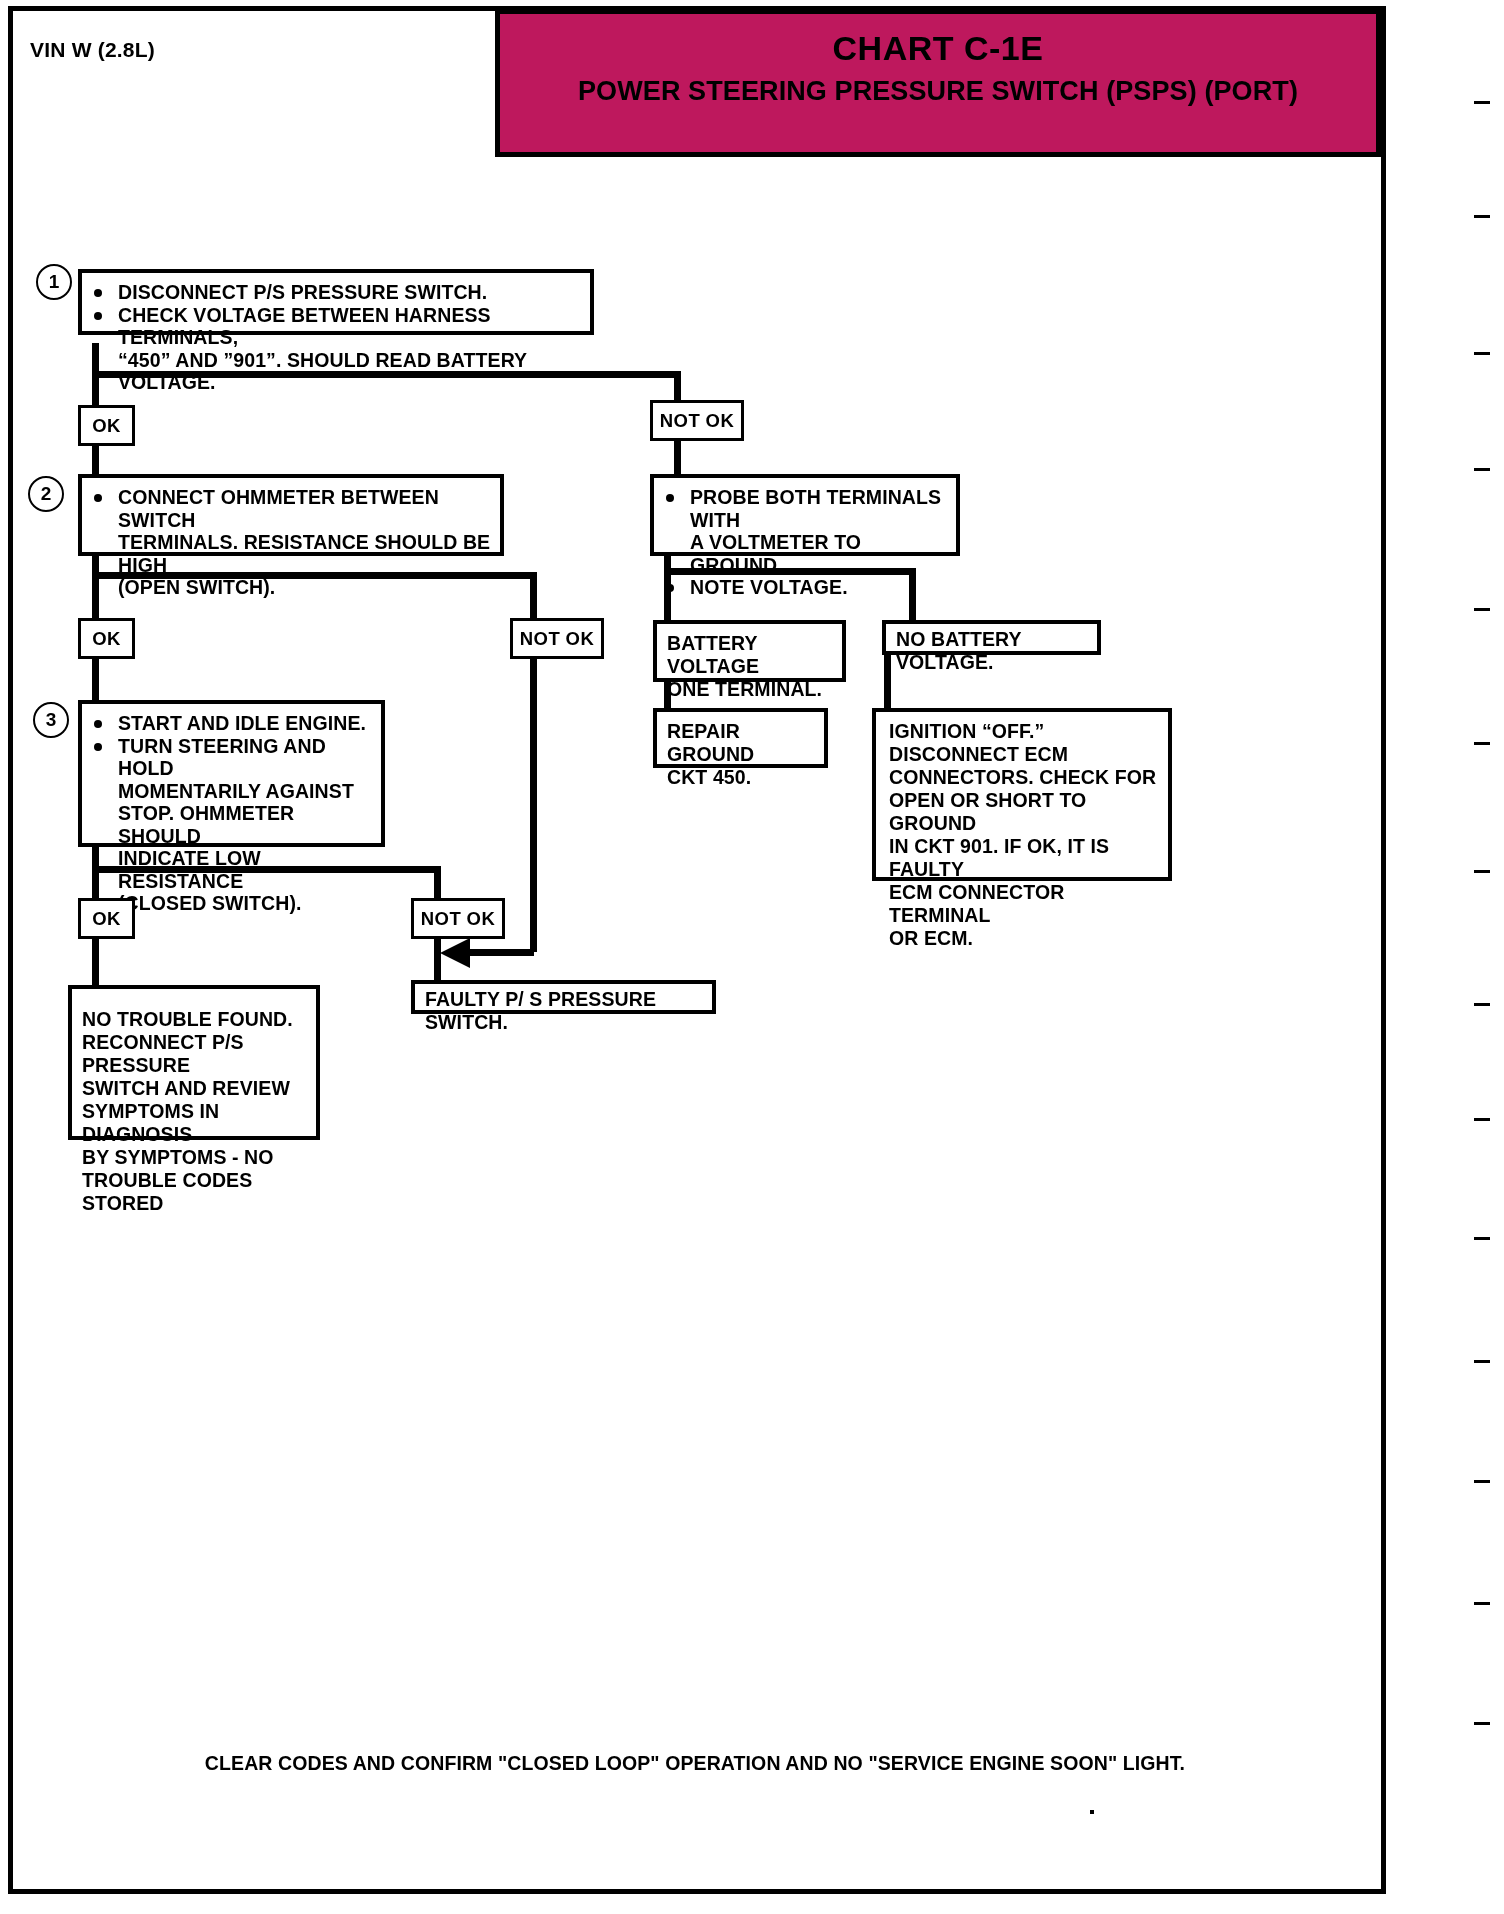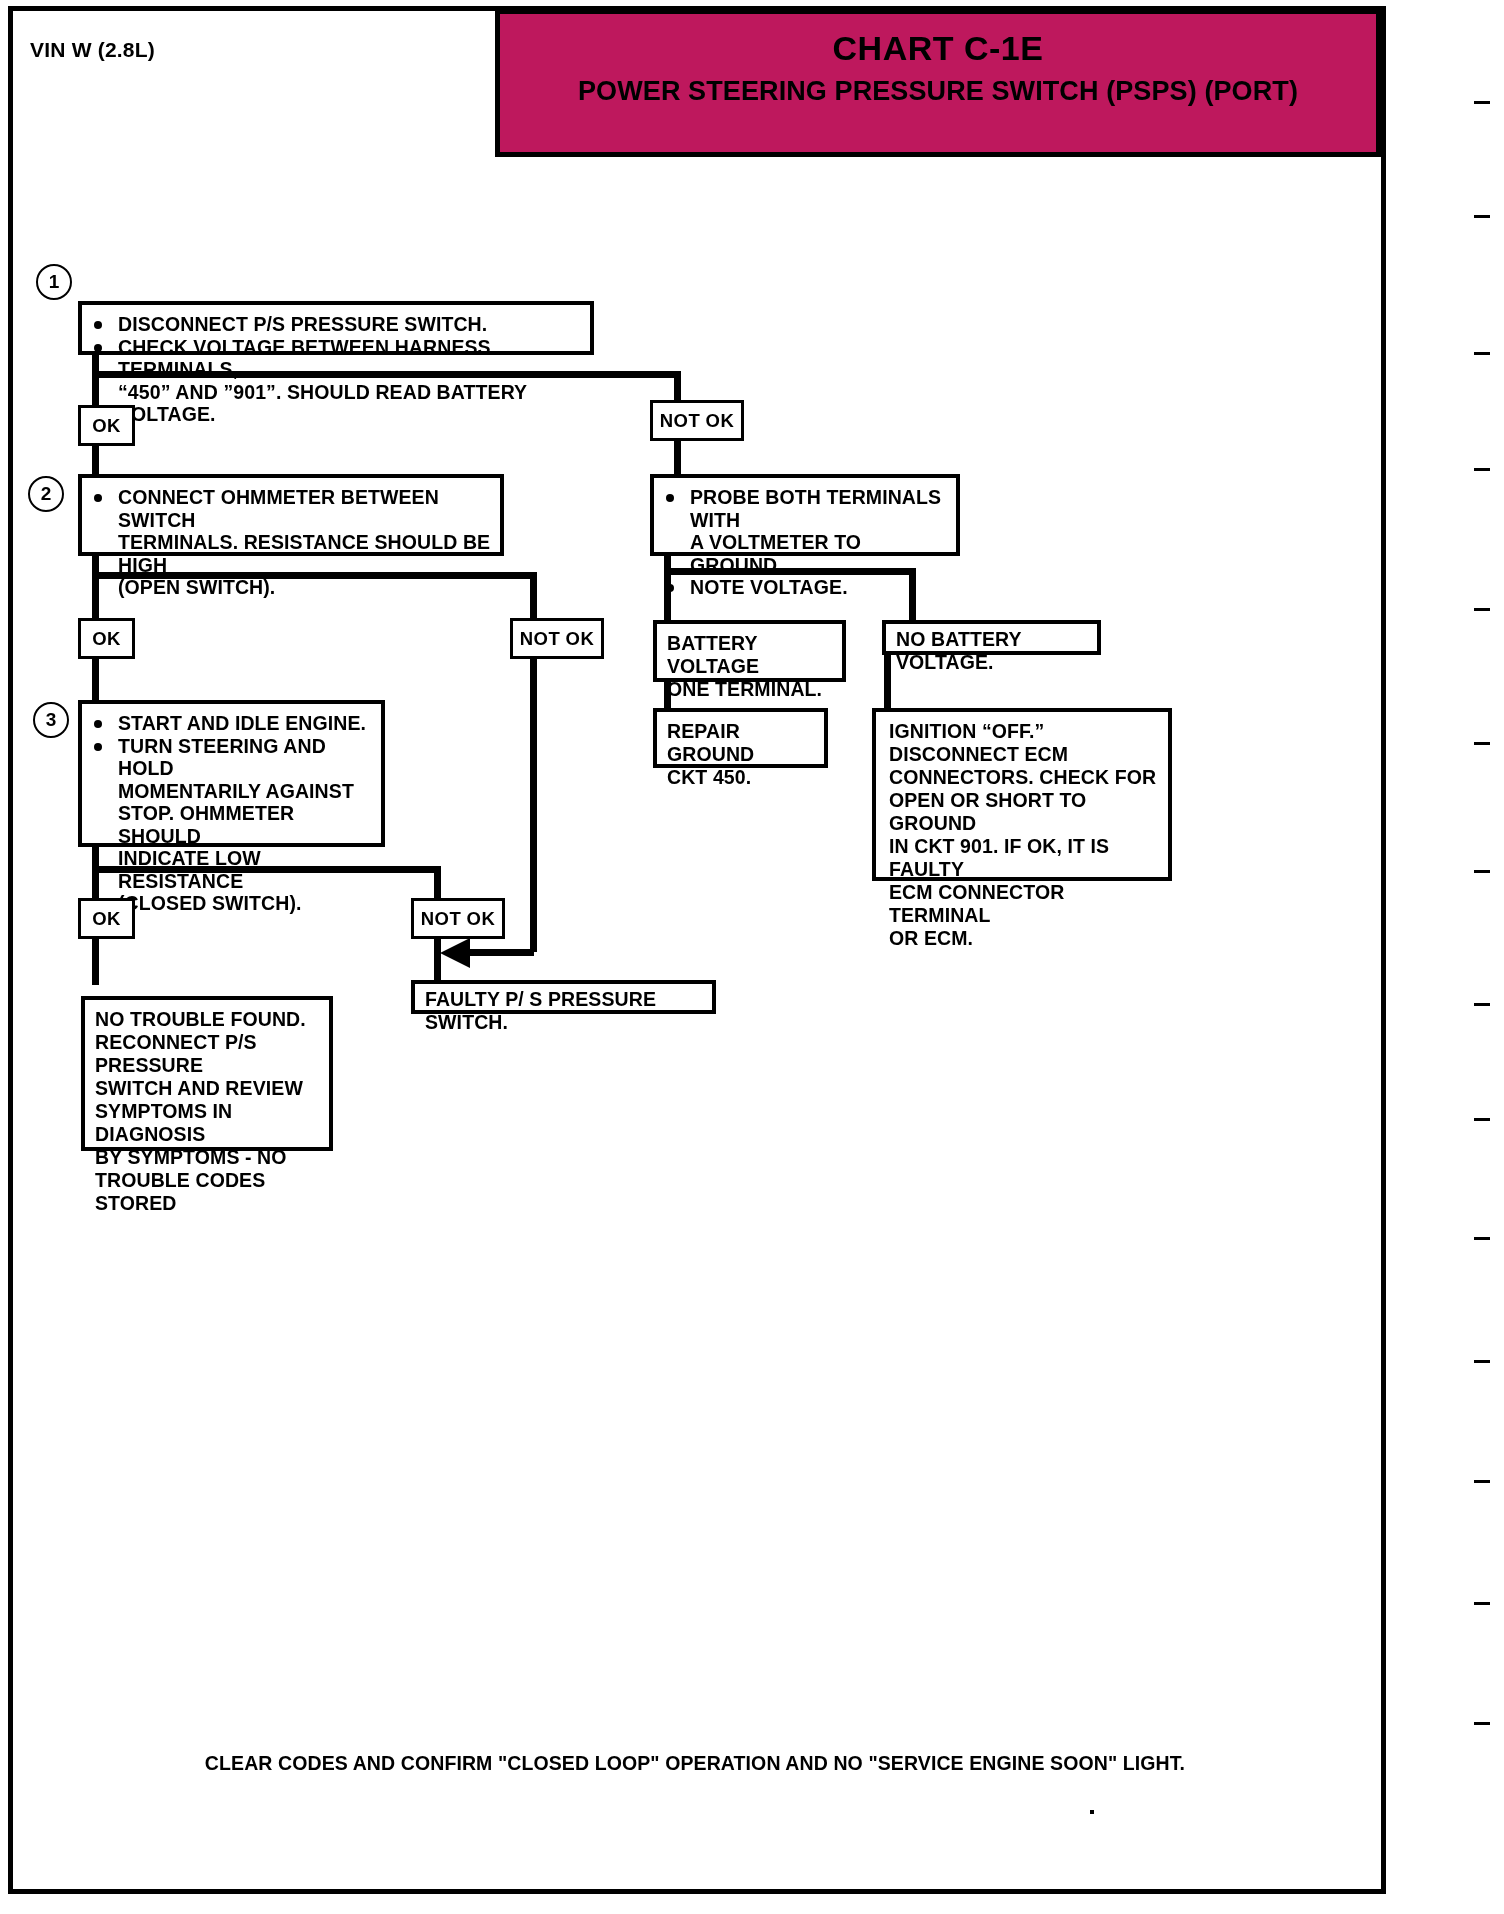--- a/index.html
+++ b/index.html
@@ -211,21 +211,21 @@
   <div class="vin-label">VIN W (2.8L)</div>
 
   <div class="title-box">
     <div class="title-main">CHART C-1E</div>
     <div class="title-sub">POWER STEERING PRESSURE SWITCH (PSPS)
 (PORT)</div>
   </div>
 
   <div class="step-circle" style="left:36px; top:264px;">1</div>
 
-  <div class="box thick" style="left:78px; top:269px; width:516px; height:54px; padding:8px 6px 0 6px;margin-top:32px;">
+  <div class="box thick" style="left:78px; top:269px; width:516px; height:66px; padding:8px 6px 0 6px;">
     <ul class="bullets">
       <li>DISCONNECT P/S PRESSURE SWITCH.</li>
       <li>CHECK VOLTAGE BETWEEN HARNESS TERMINALS,
 “450” AND ”901”.  SHOULD READ BATTERY VOLTAGE.</li>
     </ul>
   </div>
 
   <div class="ln ln-v" style="left:92px; top:343px; height:74px;"></div>
 
   <div class="ln ln-h" style="left:92px; top:371px; width:589px;"></div>
@@ -319,21 +319,21 @@
   <div class="tag" style="left:78px; top:898px; width:57px; height:41px; line-height:36px;">OK</div>
   <div class="tag" style="left:411px; top:898px; width:94px; height:41px; line-height:36px;">NOT OK</div>
 
   <div class="ln ln-v" style="left:92px; top:937px; height:48px;"></div>
 
   <div class="ln ln-v" style="left:434px; top:937px; height:48px;"></div>
 
   <div class="ln ln-h" style="left:462px; top:949px; width:72px;"></div>
   <div class="arrow-left" style="left:440px; top:938px;"></div>
 
-  <div class="box thick" style="left:81px; top:985px; width:252px; height:155px; padding:8px 0 0 10px;margin-top:11px;">
+  <div class="box thick" style="left:68px; top:985px; width:252px; height:155px; padding:19px 0 0 10px;">
     <div class="plain-text">NO TROUBLE FOUND.
 RECONNECT P/S PRESSURE
 SWITCH AND REVIEW
 SYMPTOMS  IN DIAGNOSIS
 BY SYMPTOMS - NO
 TROUBLE CODES STORED</div>
   </div>
 
   <div class="box thick" style="left:411px; top:980px; width:305px; height:34px; padding:4px 0 0 10px;">
     <div class="plain-text">FAULTY P/ S PRESSURE SWITCH.</div>

